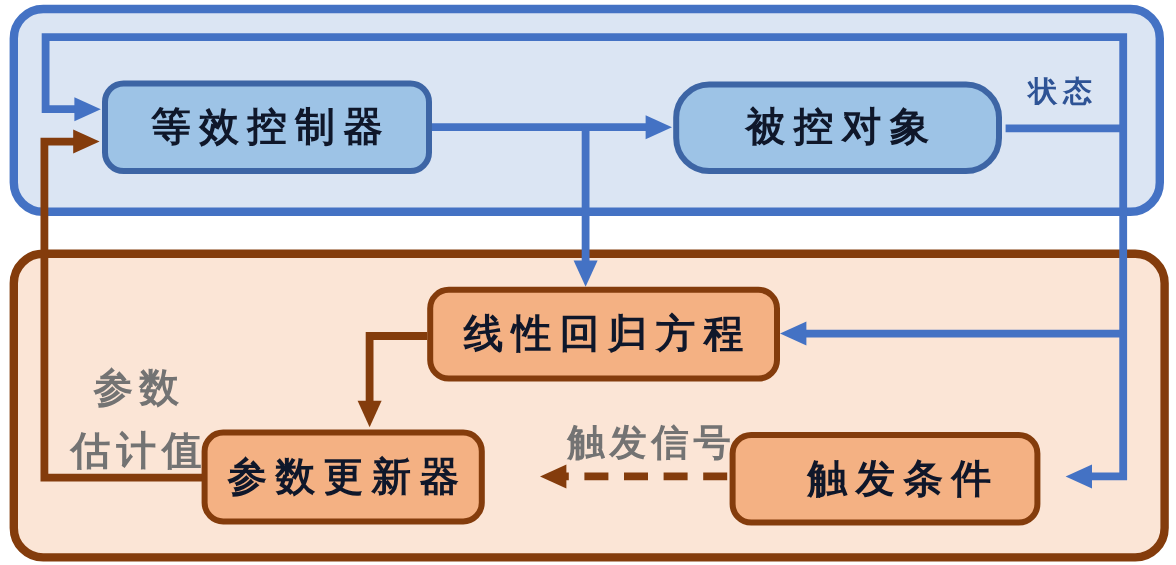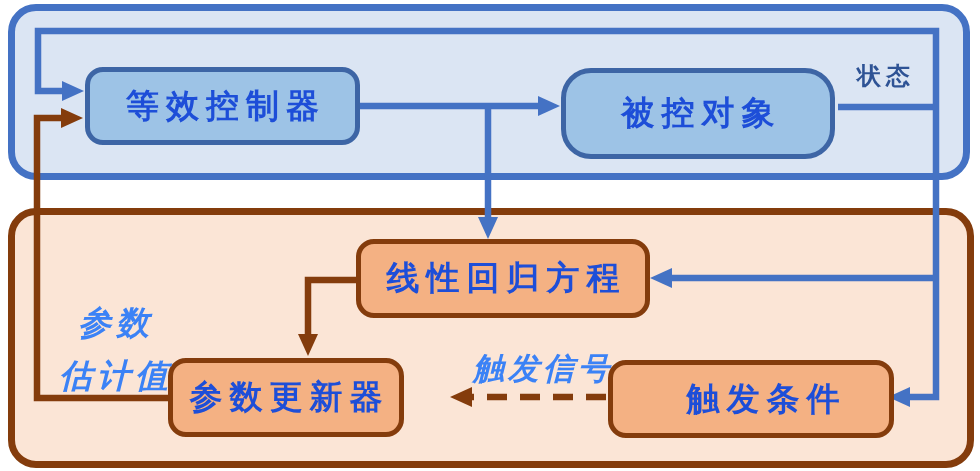--- a/index.html
+++ b/index.html
@@ -38,45 +38,45 @@
   }
   .node {
     position: absolute;
     box-sizing: border-box;
     border-radius: 18px;
     display: flex;
     align-items: center;
     justify-content: center;
     font-size: 33px;
     font-weight: bold;
-    color: #1d4ed8;
+    color: #0f172a;
     letter-spacing: 7px;
     text-indent: 7px;
     white-space: nowrap;
   }
   .node.blue-node {
     background: #9dc3e6;
     border: 5px solid #3d65a5;
   }
   .node.orange-node {
     background: #f4b183;
     border: 5px solid #843c0c;
   }
   .node.eq      { left: 85px;  top: 67px;  width: 275px; height: 78px; }
-  .node.plant   { left: 561px; top: 68px;  width: 274px; height: 91px; border-radius: 30px; }
+  .node.plant   { left: 561px; top: 68px;  width: 274px; height: 77px; border-radius: 30px; }
   .node.lr      { left: 356px; top: 239px; width: 294px; height: 79px; }
   .node.pu      { left: 168px; top: 358px; width: 236px; height: 79px; }
-  .node.tc      { left: 608px; top: 360px; width: 286px; height: 78px; padding-left: 24px; }
+  .node.tc      { left: 608px; top: 360px; width: 259px; height: 78px; padding-left: 24px; }
   .edge-label {
     position: absolute;
     font-weight: bold;
     white-space: nowrap;
   }
   .edge-label.blue-text  { color: #2e5395; }
-  .edge-label.brown-text { color: #3b82f6; font-style: italic; }
+  .edge-label.brown-text { color: #737373; }
   .lbl-control-input { left: 374px; top: 54px;  font-size: 32px; letter-spacing: 8px; }
   .lbl-state         { left: 857px; top: 60px;  font-size: 24px; letter-spacing: 5px; }
   .lbl-param-est {
     left: 42px; top: 296px; width: 148px;
     font-size: 33px; letter-spacing: 5px;
     line-height: 53px; text-align: center;
   }
   .lbl-trigger-signal { left: 454px; top: 348px; font-size: 31px; letter-spacing: 4px; margin-left: 19px; }
 </style>
 </head>

